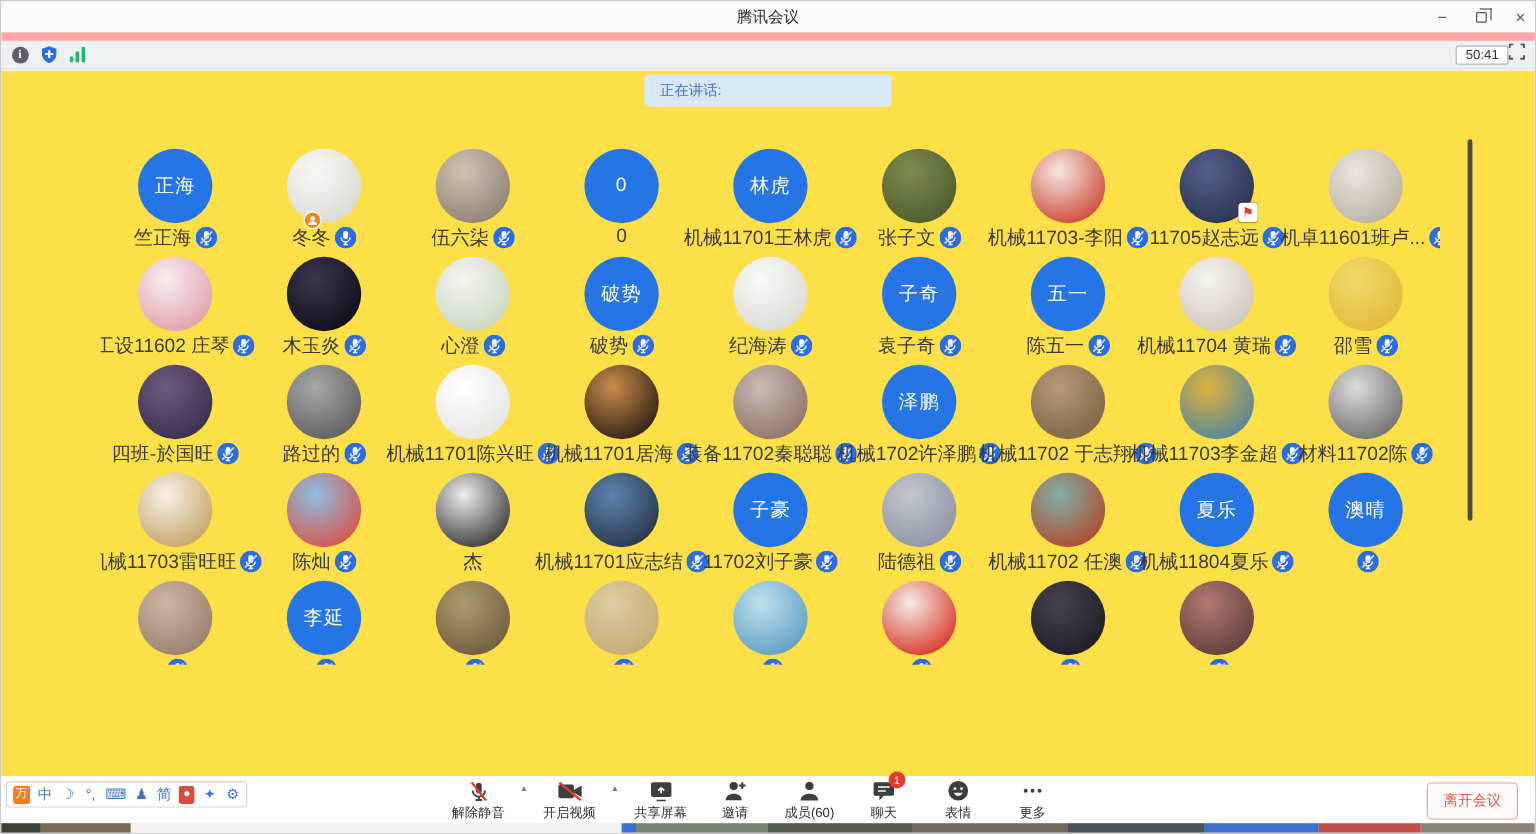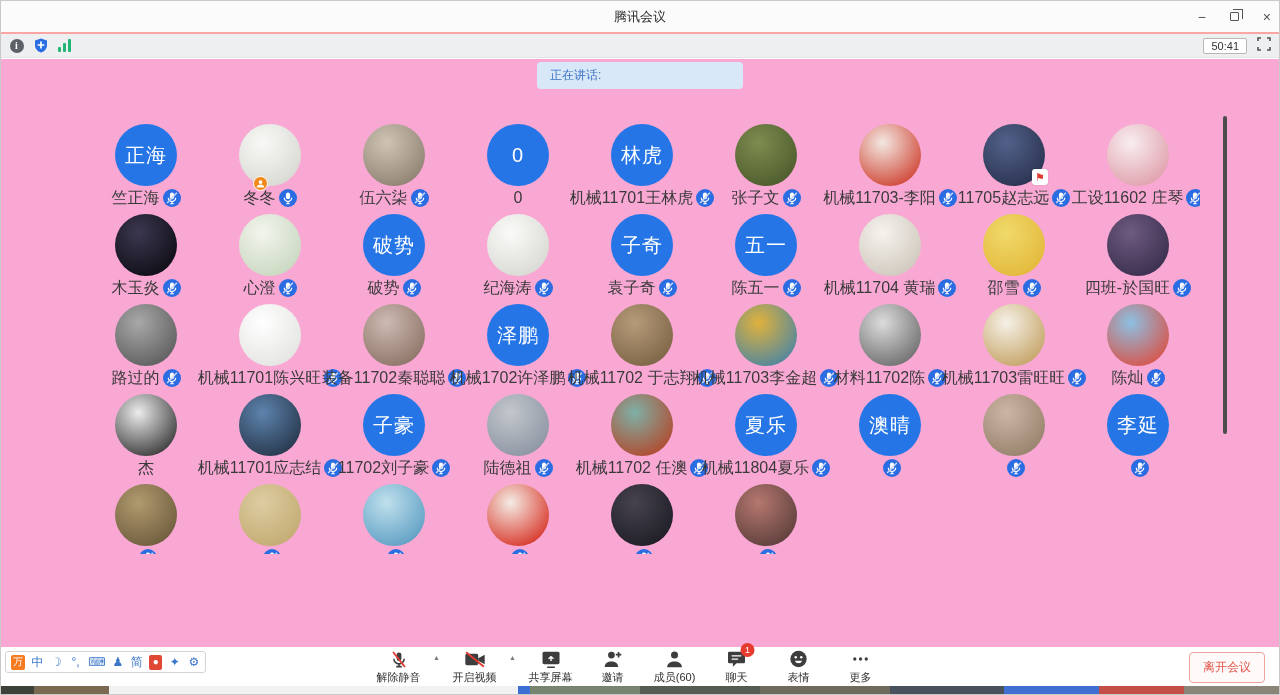--- a/index.html
+++ b/index.html
@@ -1,39 +1,39 @@
 <!DOCTYPE html>
 <html><head>
 <meta charset="utf-8">
 <style>
   *{margin:0;padding:0;box-sizing:border-box}
   html,body{width:1280px;height:695px;overflow:hidden}
   body{font-family:"Liberation Sans","DejaVu Sans",sans-serif;background:#fff;position:relative;border:1px solid #c9c9c9}
   
-  .titlebar{height:33px;background:#fbfbfb;border-bottom:2px solid #fca5a5;display:flex;align-items:center;justify-content:center;position:relative}
+  .titlebar{height:33px;background:#fbfbfb;border-bottom:7px solid #fca5a5;display:flex;align-items:center;justify-content:center;position:relative}
   .title{font-size:13px;color:#2a2a2a}
   .wincontrols{position:absolute;right:8px;top:0;height:100%;display:flex;align-items:center;gap:24px;color:#555}
   .winbtn{font-size:14px;line-height:1;cursor:default}
   .restore-box{width:9px;height:9px;border:1.4px solid #555;border-radius:1px;position:relative;display:inline-block}
   .restore-box::before{content:"";position:absolute;left:2px;top:-4px;width:9px;height:9px;border:1.4px solid #555;border-left:none;border-bottom:none}
   
   .statusbar{height:24px;background:#edeff1;display:flex;align-items:center;padding:0 8px;gap:9px;border-bottom:1px solid #e2e4e6}
   .sb-ic{width:15px;height:15px;display:flex;align-items:center;justify-content:center}
   .info-circle{width:14px;height:14px;border-radius:50%;background:#5c6167;color:#fff;font-size:10px;font-weight:bold;display:flex;align-items:center;justify-content:center;font-family:"Liberation Serif",serif}
-  .sb-right{margin-left:auto;display:flex;align-items:center;gap:10px}
+  .sb-right{margin-left:auto;display:flex;align-items:center;}
   .timerbox{background:#fff;border:1px solid #b7b7b7;border-radius:2px;font-size:11px;color:#333;padding:1px 7px}
   
-  .main{position:absolute;left:0;top:58px;right:0;bottom:47px;background:#f9a8d4}
+  .main{position:absolute;left:0;top:58px;right:0;bottom:47px;background:#fde047}
   .banner{position:absolute;left:50%;transform:translateX(-50%);top:3px;width:206px;height:27px;background:#d9e8f9;border-radius:4px;display:flex;align-items:center;padding-left:13px;font-size:12px;color:#3a72c4}
   .gridclip{position:absolute;left:83px;top:65px;width:1116px;height:430px;overflow:hidden}
   .grid{display:grid;grid-template-columns:repeat(9,124px);grid-auto-rows:90px}
   .cell{display:flex;flex-direction:column;align-items:center}
   .avwrap{position:relative;width:62px;height:62px}
   .avatar{width:62px;height:62px;border-radius:50%;display:flex;align-items:center;justify-content:center;overflow:hidden}
-  .avatar.init{background:#2575e6;color:#fff;font-size:20px;letter-spacing:1px}
+  .avatar.init{background:#2575e6;color:#fff;font-size:16px;letter-spacing:1px}
   .nrow{margin-top:2px;display:flex;align-items:center;gap:3px;height:20px}
   .pname{font-size:16px;color:#3a3a3a;white-space:nowrap}
   .mic{width:18px;height:18px;display:inline-flex}
   .badge-presenter{position:absolute;left:14px;bottom:-5px;width:15px;height:15px;border-radius:50%;background:#f08a1d;border:1px solid #fff;display:flex;align-items:center;justify-content:center}
   .badge-flag{position:absolute;right:-3px;bottom:1px;width:16px;height:16px;border-radius:3px;background:#fff;box-shadow:0 0 1px rgba(0,0,0,.35);color:#e03b30;font-size:11px;display:flex;align-items:center;justify-content:center}
   .scrollthumb{position:absolute;right:52px;top:57px;width:4px;height:318px;background:#4c4c4c;border-radius:2px}
   
   .bottombar{position:absolute;left:0;bottom:8px;width:100%;height:39px;background:#fff;display:flex;align-items:flex-start}
   .controls{position:absolute;left:50%;transform:translateX(-52%);top:2px;display:flex;align-items:flex-start;gap:0}
   .ctrl{display:flex;flex-direction:column;align-items:center;width:62px;cursor:default;position:relative}
@@ -222,20 +222,37 @@
                 <rect x="7.7" y="4" width="4.6" height="7.4" rx="2.3" fill="#fff"></rect>
                 <path d="M5.9 9.8a4.1 4.1 0 0 0 8.2 0" stroke="#fff" stroke-width="1.4" fill="none"></path>
                 <path d="M10 14v2.2M8 16.4h4" stroke="#fff" stroke-width="1.3"></path>
                 <line x1="4.6" y1="15.6" x2="15.4" y2="4.2" stroke="#c9d5f2" stroke-width="1.7"></line>
               </svg>
             </span>
           </div>
         </div>
         <div class="cell">
           <div class="avwrap">
+            <div class="avatar" style="background: radial-gradient(circle at 38% 30%, rgb(234, 230, 221) 0%, rgb(185, 178, 164) 82%);"></div>
+          </div>
+          <div class="nrow">
+            <span class="pname">机卓11601班卢...</span>
+            <span class="mic">
+              <svg viewBox="0 0 20 20">
+                <circle cx="10" cy="10" r="10" fill="#2a6ce2"></circle>
+                <rect x="7.7" y="4" width="4.6" height="7.4" rx="2.3" fill="#fff"></rect>
+                <path d="M5.9 9.8a4.1 4.1 0 0 0 8.2 0" stroke="#fff" stroke-width="1.4" fill="none"></path>
+                <path d="M10 14v2.2M8 16.4h4" stroke="#fff" stroke-width="1.3"></path>
+                <line x1="4.6" y1="15.6" x2="15.4" y2="4.2" stroke="#c9d5f2" stroke-width="1.7"></line>
+              </svg>
+            </span>
+          </div>
+        </div>
+        <div class="cell">
+          <div class="avwrap">
             <div class="avatar" style="background: radial-gradient(circle at 38% 30%, rgb(248, 238, 240) 0%, rgb(224, 160, 172) 82%);"></div>
           </div>
           <div class="nrow">
             <span class="pname">工设11602 庄琴</span>
             <span class="mic">
               <svg viewBox="0 0 20 20">
                 <circle cx="10" cy="10" r="10" fill="#2a6ce2"></circle>
                 <rect x="7.7" y="4" width="4.6" height="7.4" rx="2.3" fill="#fff"></rect>
                 <path d="M5.9 9.8a4.1 4.1 0 0 0 8.2 0" stroke="#fff" stroke-width="1.4" fill="none"></path>
                 <path d="M10 14v2.2M8 16.4h4" stroke="#fff" stroke-width="1.3"></path>
@@ -413,20 +430,37 @@
               </svg>
             </span>
           </div>
         </div>
         <div class="cell">
           <div class="avwrap">
             <div class="avatar" style="background: radial-gradient(circle at 38% 30%, rgb(255, 255, 255) 0%, rgb(228, 228, 226) 82%);"></div>
           </div>
           <div class="nrow">
             <span class="pname">机械11701陈兴旺</span>
+            <span class="mic">
+              <svg viewBox="0 0 20 20">
+                <circle cx="10" cy="10" r="10" fill="#2a6ce2"></circle>
+                <rect x="7.7" y="4" width="4.6" height="7.4" rx="2.3" fill="#fff"></rect>
+                <path d="M5.9 9.8a4.1 4.1 0 0 0 8.2 0" stroke="#fff" stroke-width="1.4" fill="none"></path>
+                <path d="M10 14v2.2M8 16.4h4" stroke="#fff" stroke-width="1.3"></path>
+                <line x1="4.6" y1="15.6" x2="15.4" y2="4.2" stroke="#c9d5f2" stroke-width="1.7"></line>
+              </svg>
+            </span>
+          </div>
+        </div>
+        <div class="cell">
+          <div class="avwrap">
+            <div class="avatar" style="background: radial-gradient(circle at 38% 30%, rgb(201, 141, 77) 0%, rgb(46, 31, 18) 82%);"></div>
+          </div>
+          <div class="nrow">
+            <span class="pname">机械11701居海</span>
             <span class="mic">
               <svg viewBox="0 0 20 20">
                 <circle cx="10" cy="10" r="10" fill="#2a6ce2"></circle>
                 <rect x="7.7" y="4" width="4.6" height="7.4" rx="2.3" fill="#fff"></rect>
                 <path d="M5.9 9.8a4.1 4.1 0 0 0 8.2 0" stroke="#fff" stroke-width="1.4" fill="none"></path>
                 <path d="M10 14v2.2M8 16.4h4" stroke="#fff" stroke-width="1.3"></path>
                 <line x1="4.6" y1="15.6" x2="15.4" y2="4.2" stroke="#c9d5f2" stroke-width="1.7"></line>
               </svg>
             </span>
           </div>

